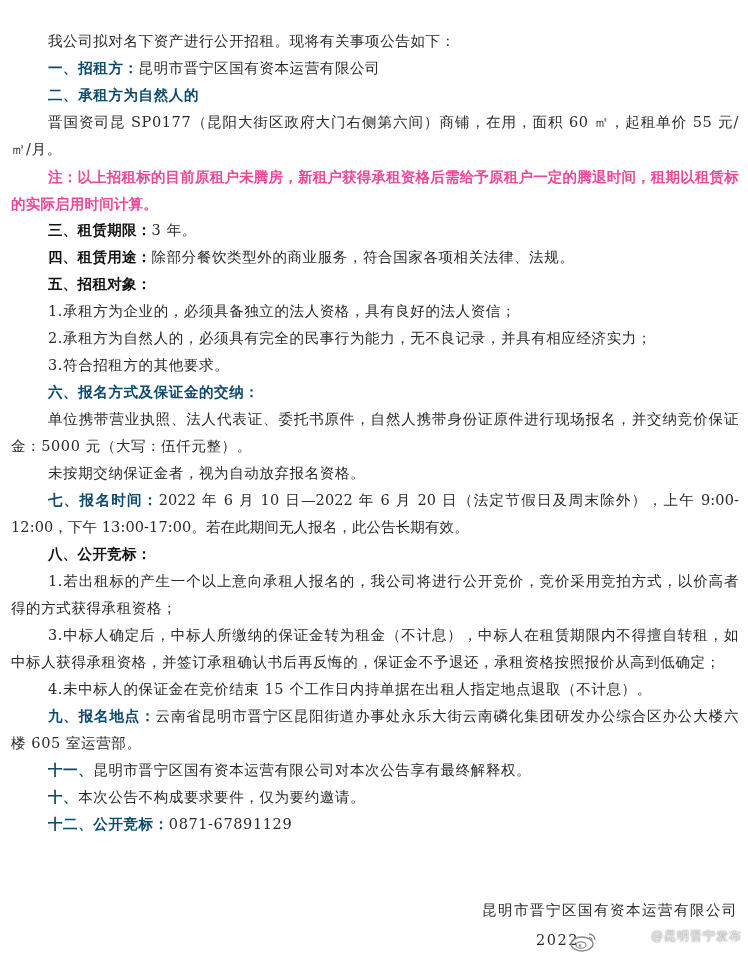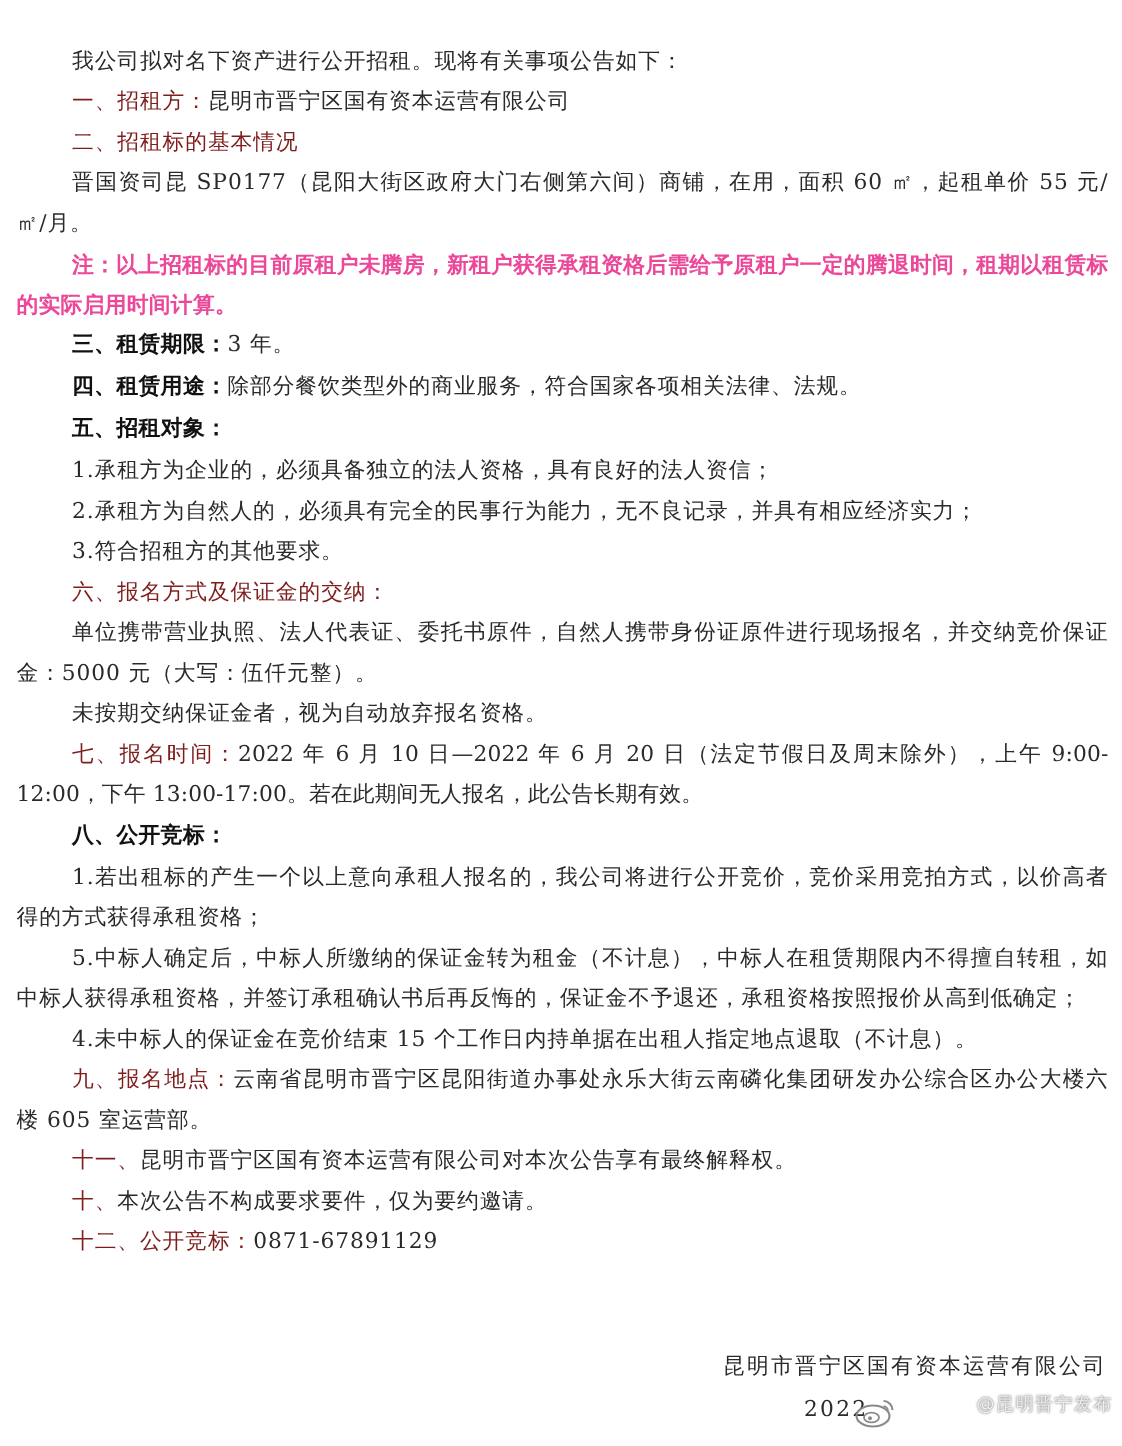--- a/index.html
+++ b/index.html
@@ -1,60 +1,60 @@
 <!DOCTYPE html>
 <html><head>
   <meta charset="utf-8">
   <style>
     html, body { margin: 0; padding: 0; background: #ffffff; }
     body { width: 748px; height: 964px; overflow: hidden; position: relative;
            font-family: "DejaVu Serif", "Liberation Serif", serif; color: #2a2a2a; }
     .doc { position: absolute; left: 11px; top: 28px; width: 728px; }
     .p { font-size: 14.5px; line-height: 27px; margin: 0; text-indent: 37px;
          text-align: justify; letter-spacing: 0.6px; white-space: normal; }
-    .b { font-family: Liberation Mono, monospace; font-weight: bold; color: #111; letter-spacing: 0.3px; }
-    .hd { font-family: "DejaVu Sans", "Liberation Sans", sans-serif; font-weight: normal; color: #7f1d1d; }
+    .b { font-family: Liberation Sans, sans-serif; font-weight: bold; color: #111; letter-spacing: 0.3px; }
+    .hd { font-family: "DejaVu Sans", "Liberation Sans", sans-serif; font-weight: bold; color: #0c4a6e; }
     .note { font-weight: bold; color: #ec4899; letter-spacing: 0.2px; }
     .sign { position: absolute; right: 10px; font-size: 14.5px; letter-spacing: 1.5px; }
     .sign1 { top: 901px; }
     .sign2 { top: 932px; right: 10px; }
     .wm { position: absolute; right: 6px; top: 928px; font-family: "DejaVu Sans", "Liberation Sans", sans-serif;
           font-size: 12px; color: rgba(255,255,255,0.85); text-shadow: 0 0 1px #777, 0 0 2px #999; letter-spacing: 1px; }
     .wm-icon { position: absolute; left: 569px; top: 930px; width: 30px; height: 22px; }
   </style>
 </head>
 <body>
 
 <div class="doc">
   <p class="p">我公司拟对名下资产进行公开招租。现将有关事项公告如下：</p>
 
   <p class="p"><span class="hd">一、招租方：</span><span>昆明市晋宁区国有资本运营有限公司</span></p>
 
-  <p class="p"><span class="hd">二、招租标的基本情况</span></p>
+  <p class="p"><span class="hd">二、承租方为自然人的</span></p>
   <p class="p">晋国资司昆 SP0177（昆阳大街区政府大门右侧第六间）商铺，在用，面积 60 ㎡，起租单价 55 元/㎡/月。</p>
   <p class="p note">注：以上招租标的目前原租户未腾房，新租户获得承租资格后需给予原租户一定的腾退时间，租期以租赁标的实际启用时间计算。</p>
 
   <p class="p"><span class="b">三、租赁期限：</span><span>3 年。</span></p>
 
   <p class="p"><span class="b">四、租赁用途：</span><span>除部分餐饮类型外的商业服务，符合国家各项相关法律、法规。</span></p>
 
   <p class="p"><span class="b">五、招租对象：</span></p>
   <p class="p">1.承租方为企业的，必须具备独立的法人资格，具有良好的法人资信；</p>
   <p class="p">2.承租方为自然人的，必须具有完全的民事行为能力，无不良记录，并具有相应经济实力；</p>
   <p class="p">3.符合招租方的其他要求。</p>
 
   <p class="p"><span class="hd">六、报名方式及保证金的交纳：</span></p>
   <p class="p">单位携带营业执照、法人代表证、委托书原件，自然人携带身份证原件进行现场报名，并交纳竞价保证金：5000 元（大写：伍仟元整）。</p>
   <p class="p">未按期交纳保证金者，视为自动放弃报名资格。</p>
 
   <p class="p" style="letter-spacing:0.1px"><span class="hd">七、报名时间：</span><span>2022 年 6 月 10 日—2022 年 6 月 20 日（法定节假日及周末除外），上午 9:00-12:00，下午 13:00-17:00。若在此期间无人报名，此公告长期有效。</span></p>
 
   <p class="p"><span class="b">八、公开竞标：</span></p>
   <p class="p">1.若出租标的产生一个以上意向承租人报名的，我公司将进行公开竞价，竞价采用竞拍方式，以价高者得的方式获得承租资格；</p>
-  <p class="p">5.中标人确定后，中标人所缴纳的保证金转为租金（不计息），中标人在租赁期限内不得擅自转租，如中标人获得承租资格，并签订承租确认书后再反悔的，保证金不予退还，承租资格按照报价从高到低确定；</p>
+  <p class="p">3.中标人确定后，中标人所缴纳的保证金转为租金（不计息），中标人在租赁期限内不得擅自转租，如中标人获得承租资格，并签订承租确认书后再反悔的，保证金不予退还，承租资格按照报价从高到低确定；</p>
   <p class="p">4.未中标人的保证金在竞价结束 15 个工作日内持单据在出租人指定地点退取（不计息）。</p>
 
   <p class="p"><span class="hd">九、报名地点：</span><span>云南省昆明市晋宁区昆阳街道办事处永乐大街云南磷化集团研发办公综合区办公大楼六楼 605 室运营部。</span></p>
 
   <p class="p"><span class="hd">十一、</span><span>昆明市晋宁区国有资本运营有限公司对本次公告享有最终解释权。</span></p>
 
   <p class="p"><span class="hd">十、</span><span>本次公告不构成要求要件，仅为要约邀请。</span></p>
 
   <p class="p"><span class="hd">十二、公开竞标：</span><span>0871-67891129</span></p>
 </div>

